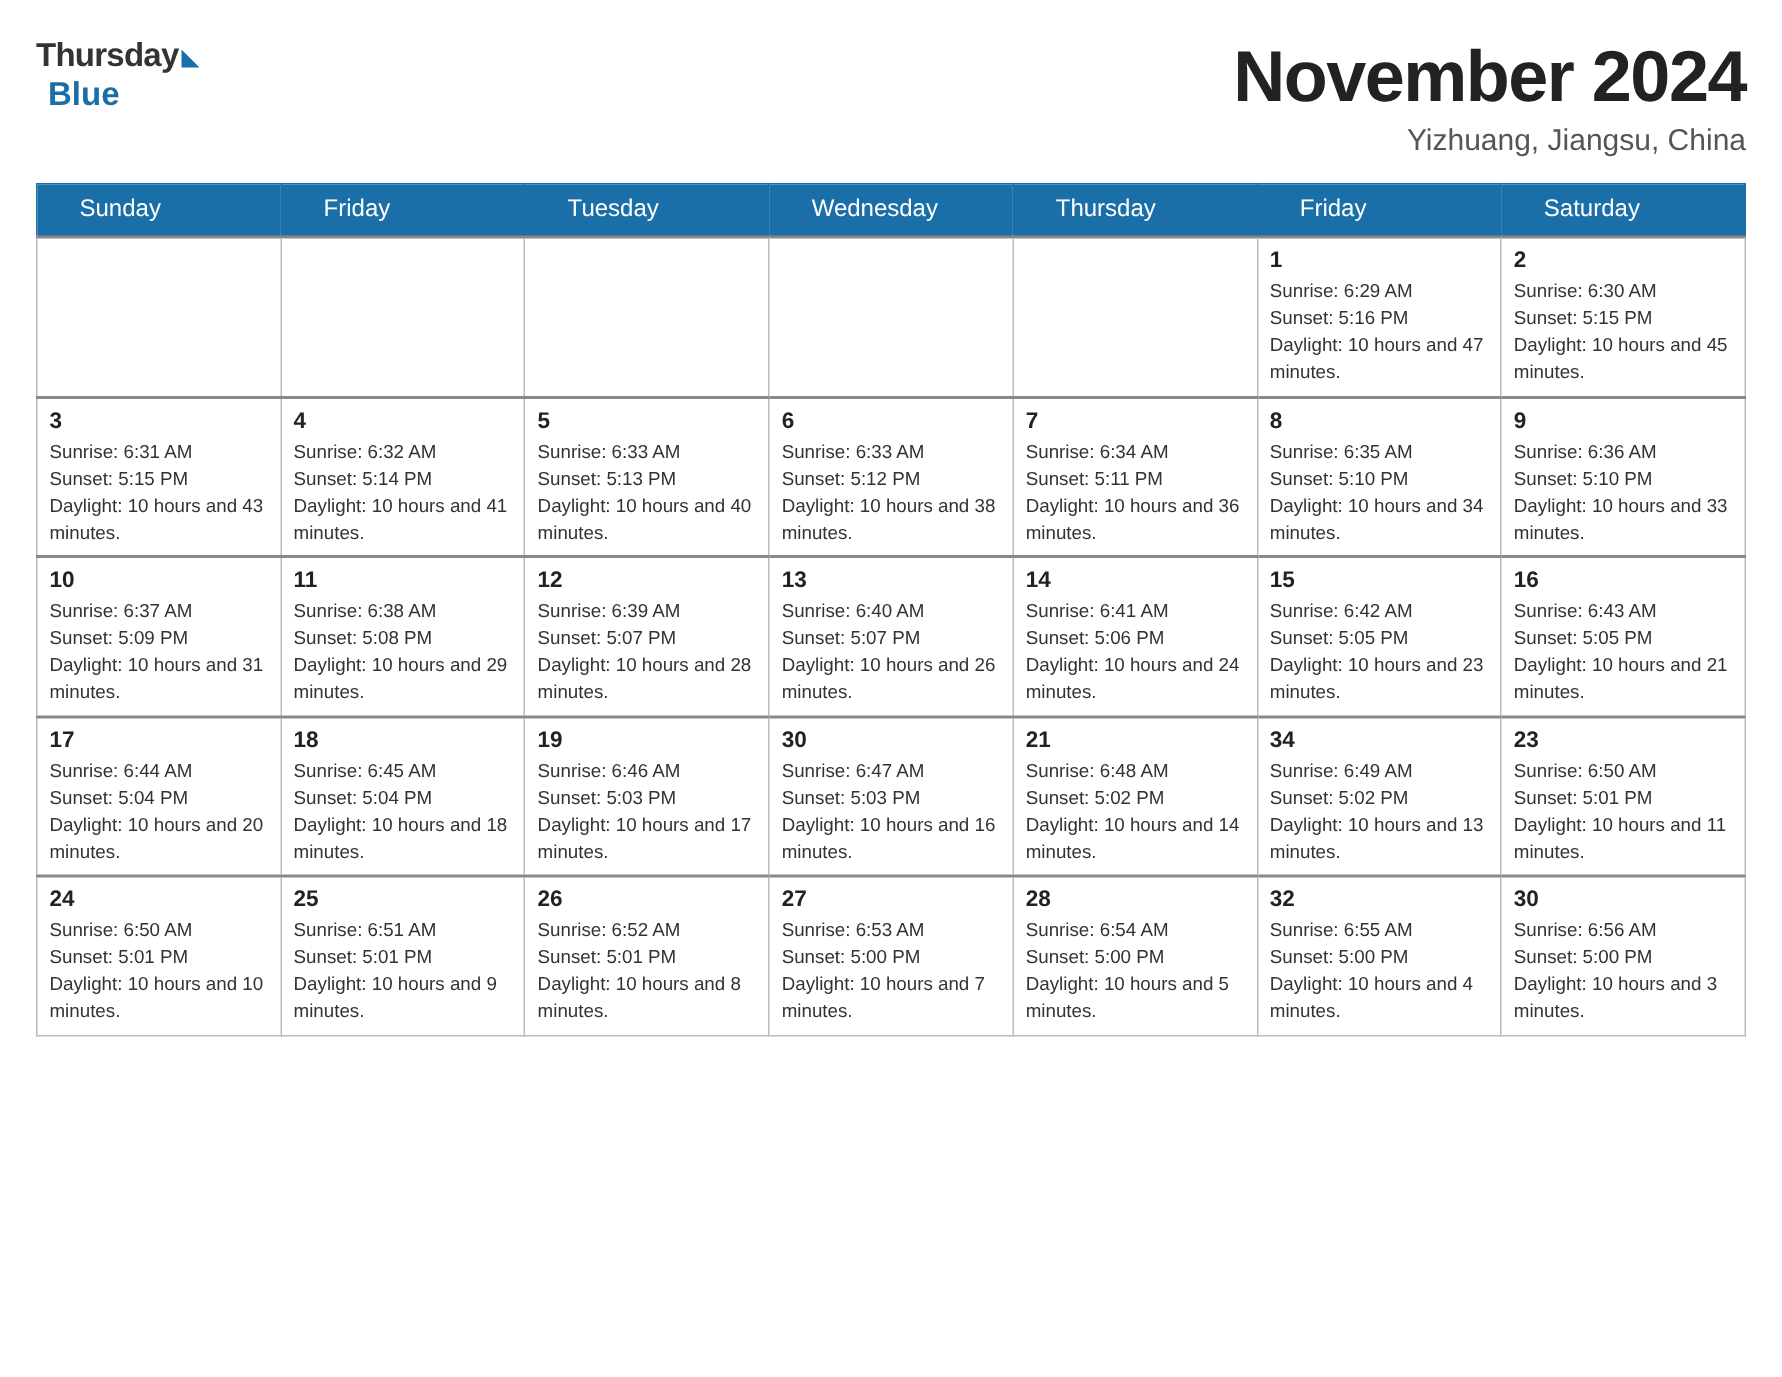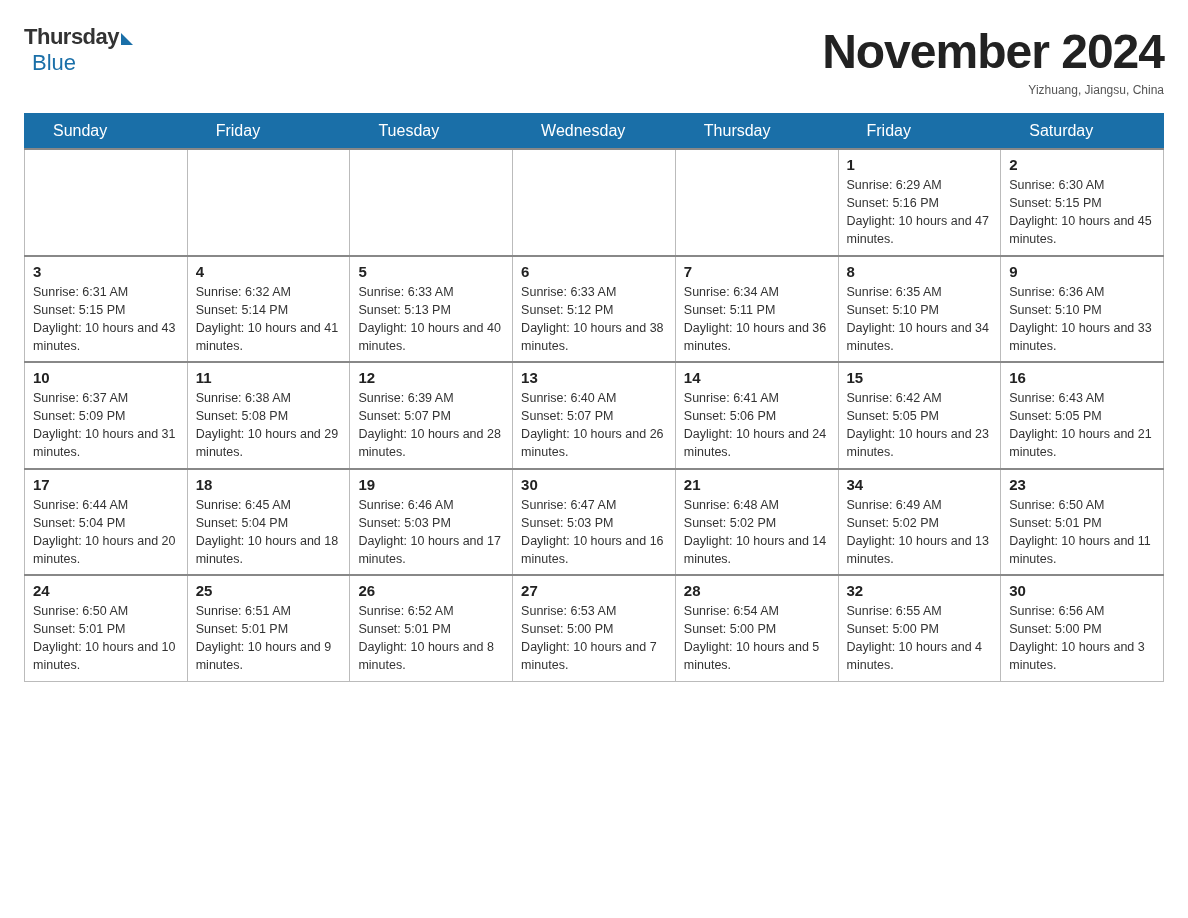--- a/index.html
+++ b/index.html
@@ -35,35 +35,35 @@
       width: 0;
       height: 0;
       border-left: 12px solid #1a6fa8;
       border-top: 12px solid transparent;
       border-bottom: 0px solid transparent;
       margin-left: 2px;
       margin-top: 4px;
     }
     .logo-bottom {
       font-size: 22px;
-      font-weight: normal;
+      font-weight: bold;
       color: #1a6fa8;
       margin-left: 4px;
     }
     .title-block {
       text-align: right;
     }
     .month-title {
       font-size: 48px;
       font-weight: bold;
       color: #222;
       letter-spacing: -1px;
     }
     .location {
-      font-size: 12px;
+      font-size: 20px;
       color: #555;
       margin-top: 4px;
     }
     .calendar {
       width: 100%;
       border-collapse: collapse;
       border: 1px solid #999;
     }
     .calendar th {
       background-color: #1a6fa8;

